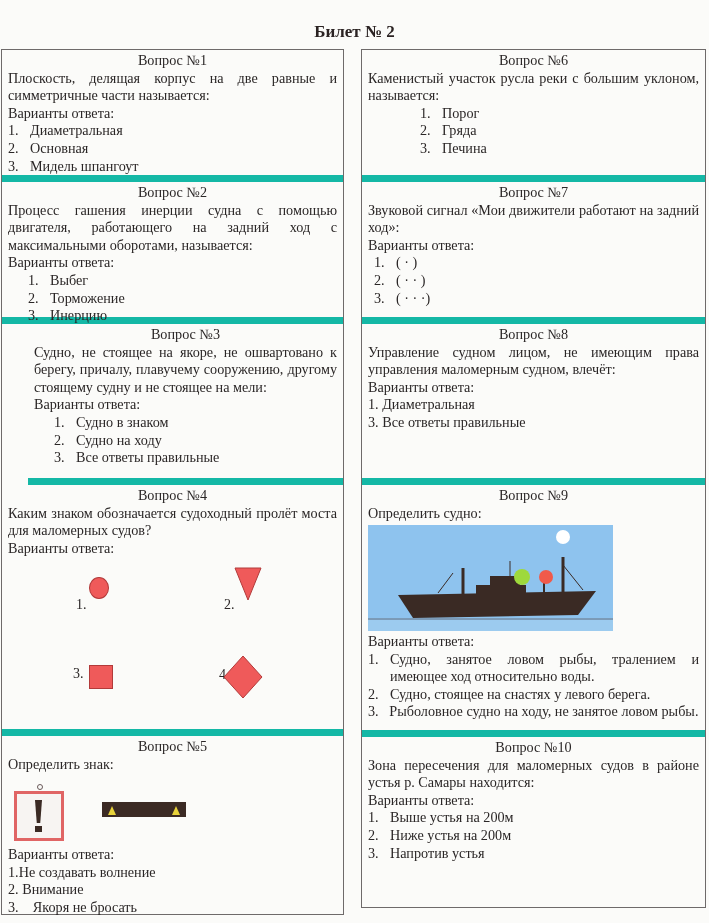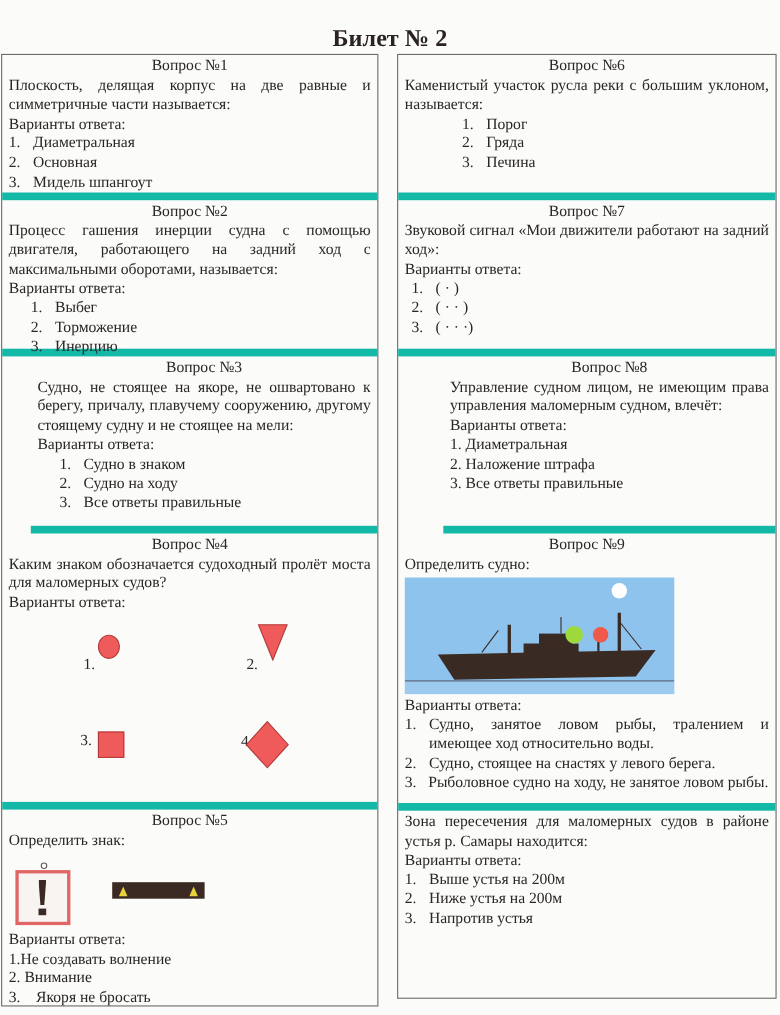--- a/index.html
+++ b/index.html
@@ -4,21 +4,21 @@
 <style>
   html, body { margin: 0; padding: 0; }
   body {
     width: 709px; height: 923px; position: relative; overflow: hidden;
     background: #fbfbf9;
     font-family: "Liberation Serif", "DejaVu Serif", serif;
     color: #2a2626;
   }
   .title {
     position: absolute; left: 0; top: 22px; width: 709px; text-align: center;
-    font-weight: bold; font-size: 22px; color: #2b2323;
+    font-weight: bold; font-size: 17px; color: #2b2323;
   }
   .col {
     position: absolute; top: 49px; border: 1px solid #6e6a6a;
     box-sizing: border-box;
   }
   .col.left { left: 1px; width: 343px; height: 866px; }
   .col.right { left: 361px; width: 345px; height: 859px; }
   .cell {
     position: absolute; left: 0; right: 0; box-sizing: border-box;
     border-bottom: 7px solid #14b8a6; padding: 2px 6px 0 6px;
@@ -195,26 +195,25 @@
           <span class="num">2.</span>
           <span>( · · )</span>
         </li>
       <li>
           <span class="num">3.</span>
           <span>( · · ·)</span>
         </li>
     </ul>
   </div>
 
-  <div class="cell" style="top:274px;height:161px;margin-left:41px;">
+  <div class="cell" style="top:274px;height:161px;">
     <div class="qhead">Вопрос №8</div>
     <div class="qtext">Управление судном лицом, не имеющим права управления маломерным судном, влечёт:</div>
     <div>Варианты ответа:</div>
     <div><span>1.</span> <span>Диаметральная</span></div>
-    <div><span>2.</span> <span>Наложение штрафа</span></div>
     <div><span>3.</span> <span>Все ответы правильные</span></div>
   </div>
 
   <div class="cell" style="top:435px;height:252px;">
     <div class="qhead">Вопрос №9</div>
     <div class="qtext">Определить судно:</div>
 
     <div class="ship-pic">
       <svg width="245" height="106" viewBox="0 0 245 106">
 
@@ -249,20 +248,21 @@
         <li>
             <span class="num">2.</span>
             <span class="txt">Судно, стоящее на снастях у левого берега.</span>
           </li>
       </ul>
       <div class="qtext"><span>3.</span>&nbsp;&nbsp; <span>Рыболовное судно на ходу, не занятое ловом рыбы.</span></div>
     </div>
   </div>
 
   <div class="cell last" style="top:687px;height:170px;">
+    <div class="qhead">Вопрос №10</div>
     <div class="qtext">Зона пересечения для маломерных судов в районе устья р. Самары находится:</div>
     <div>Варианты ответа:</div>
     <ul class="opts">
       <li>
           <span class="num">1.</span>
           <span>Выше устья на 200м</span>
         </li>
       <li>
           <span class="num">2.</span>
           <span>Ниже устья на 200м</span>

